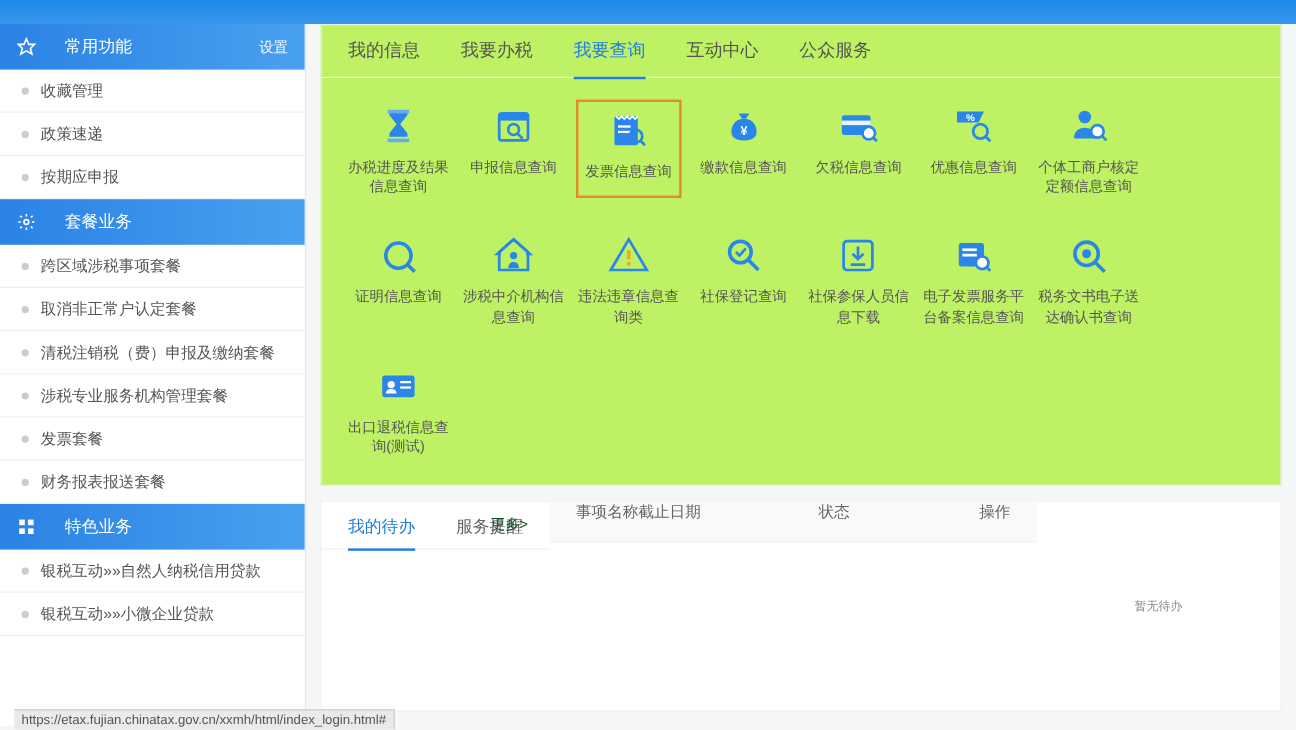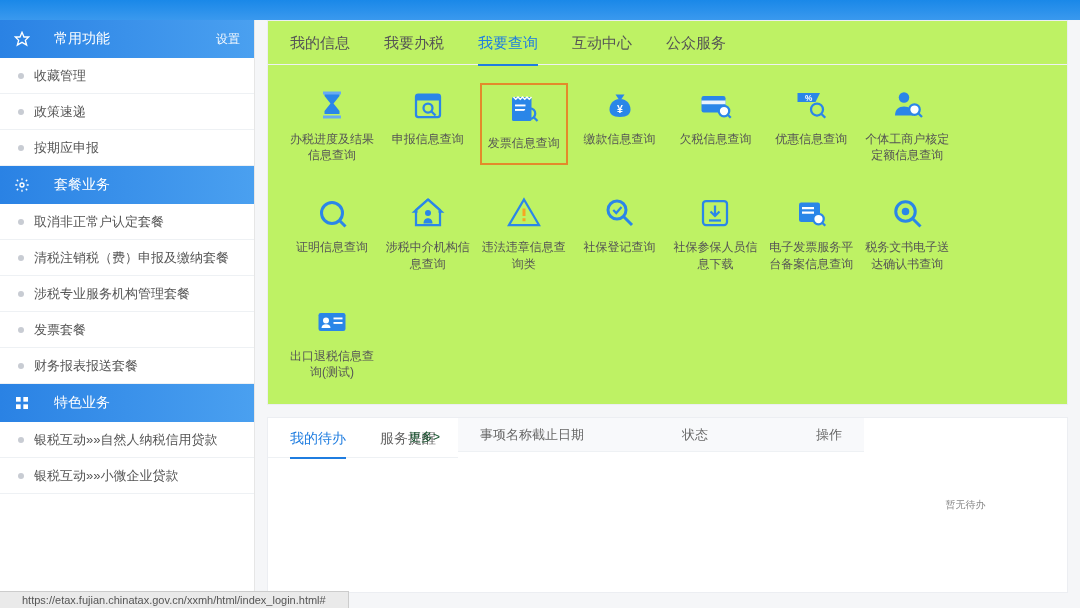--- a/index.html
+++ b/index.html
@@ -140,46 +140,45 @@
     }
     .lower-tab { font-size: 14px; color: #666; cursor: pointer; height: 40px; line-height: 40px; position: relative; }
     .lower-tab.active { color: #1f7de0; font-weight: 500; }
     .lower-tab.active::after {
       content: ""; position: absolute; left: 0; right: 0; bottom: -1px; height: 2px; background: #1f7de0;
     }
     .more { position: absolute; right: 18px; font-size: 12px; color: #14532d; cursor: pointer; }
     .tbl-head {
       height: 34px;
       display: flex;
-      align-items: center;
       padding: 0 22px;
       background: #f8f9fb;
       font-size: 13px;
       color: #666;
       border-bottom: 1px solid #eef1f4;
     }
     .th1 { flex: 1; }
     .th2 { width: 150px; }
     .th3 { width: 100px; }
     .th4 { width: 60px; text-align: right; }
     .empty {
       flex: 1;
       display: flex;
       align-items: center;
       justify-content: center;
       color: #888;
       font-size: 10px;
     }
     .status-url {
       position: absolute;
-      left: 0;
+      left: 12px;
       bottom: 0;
       height: 17px;
       line-height: 17px;
-      padding: 0 22px;
+      padding: 0 6px;
       background: #eaeaea;
       color: #555;
       font-size: 11px;
       border-top: 1px solid #ccc;
       border-right: 1px solid #ccc;
     }
     svg { display: block; }
   </style>
 </head>
 <body>
@@ -216,20 +215,24 @@
             <svg width="16" height="16" viewBox="0 0 24 24" fill="#fff">
               <circle cx="12" cy="12" r="3" fill="none" stroke="#fff" stroke-width="2"></circle>
               <path d="M12 2v3M12 19v3M4.2 4.2l2.1 2.1M17.7 17.7l2.1 2.1M2 12h3M19 12h3M4.2 19.8l2.1-2.1M17.7 6.3l2.1-2.1" stroke="#fff" stroke-width="2"></path>
             </svg>
           </span>
           <span>套餐业务</span>
         </span>
       </div>
       <div class="sb-item">
         <span class="sb-dot"></span>
+        <span>跨区域涉税事项套餐</span>
+      </div>
+      <div class="sb-item">
+        <span class="sb-dot"></span>
         <span>取消非正常户认定套餐</span>
       </div>
       <div class="sb-item">
         <span class="sb-dot"></span>
         <span>清税注销税（费）申报及缴纳套餐</span>
       </div>
       <div class="sb-item">
         <span class="sb-dot"></span>
         <span>涉税专业服务机构管理套餐</span>
       </div>

